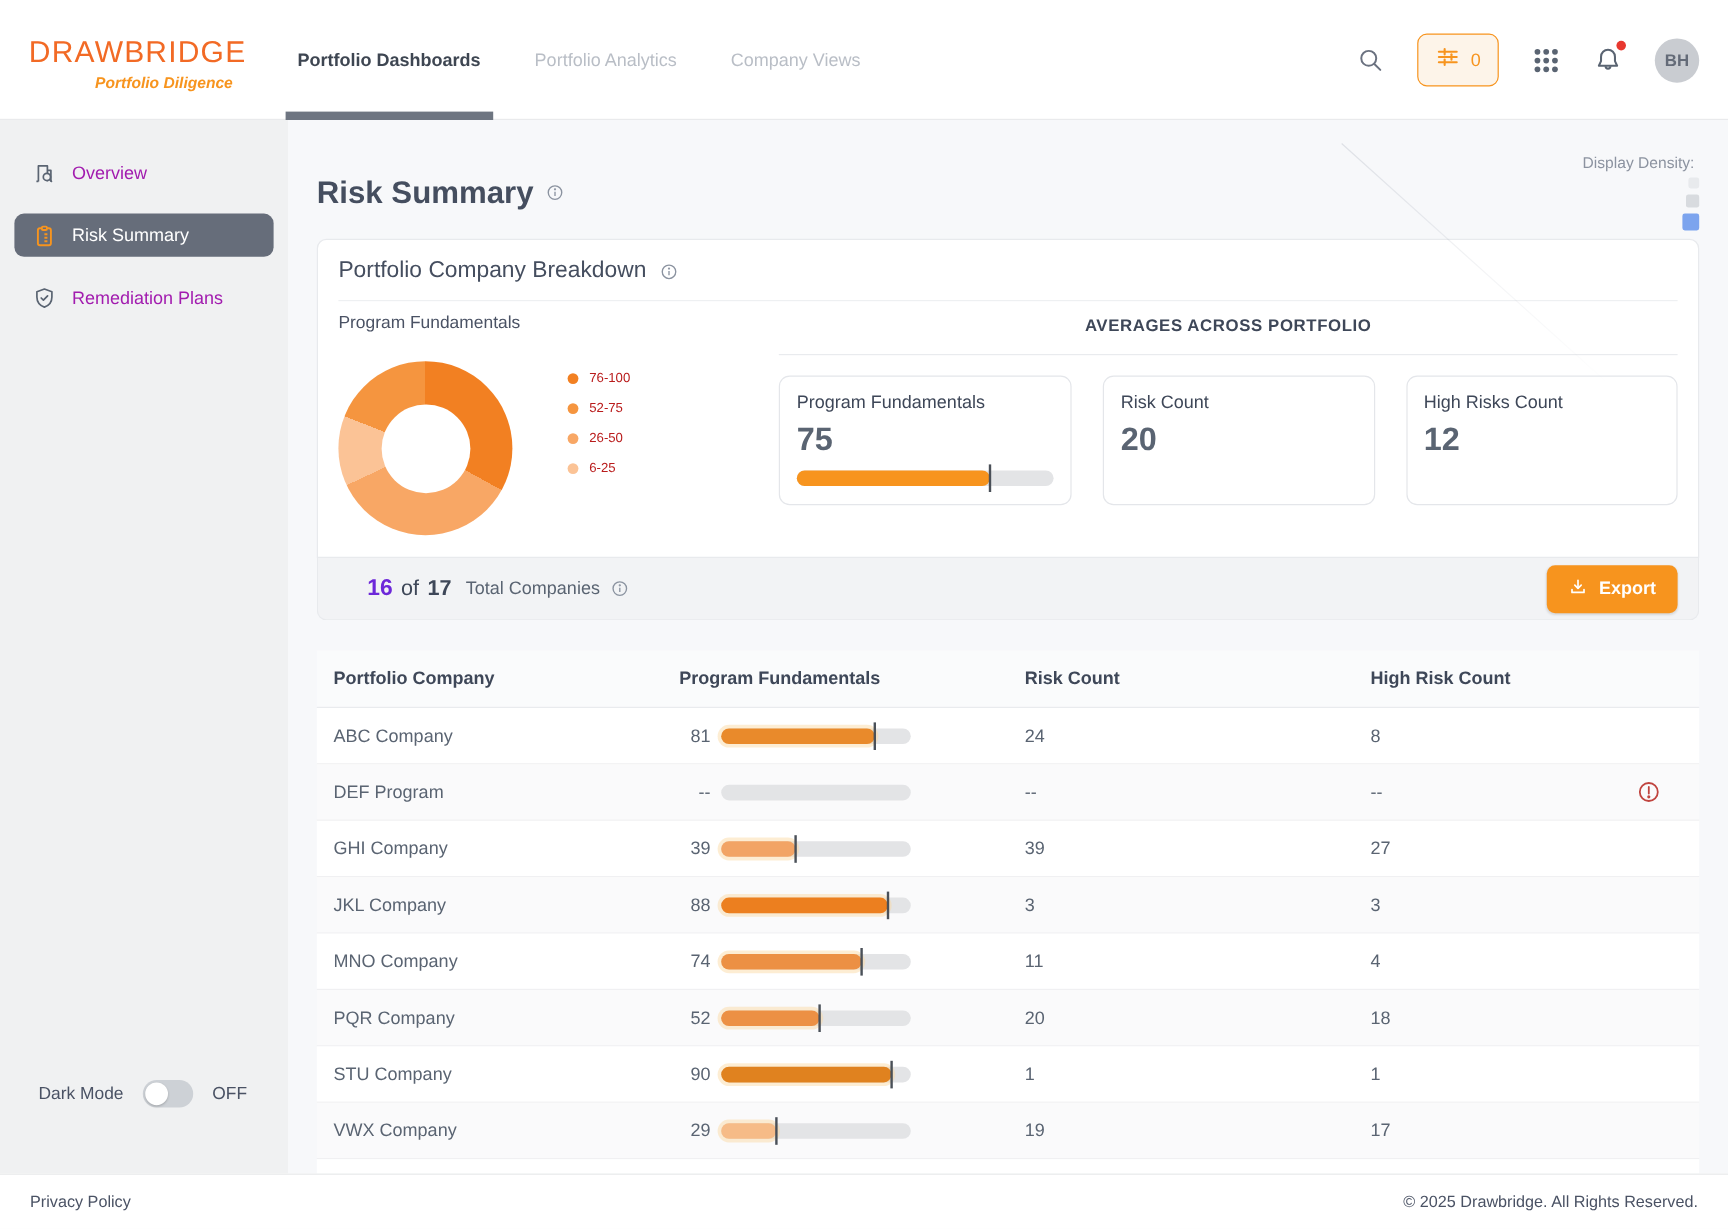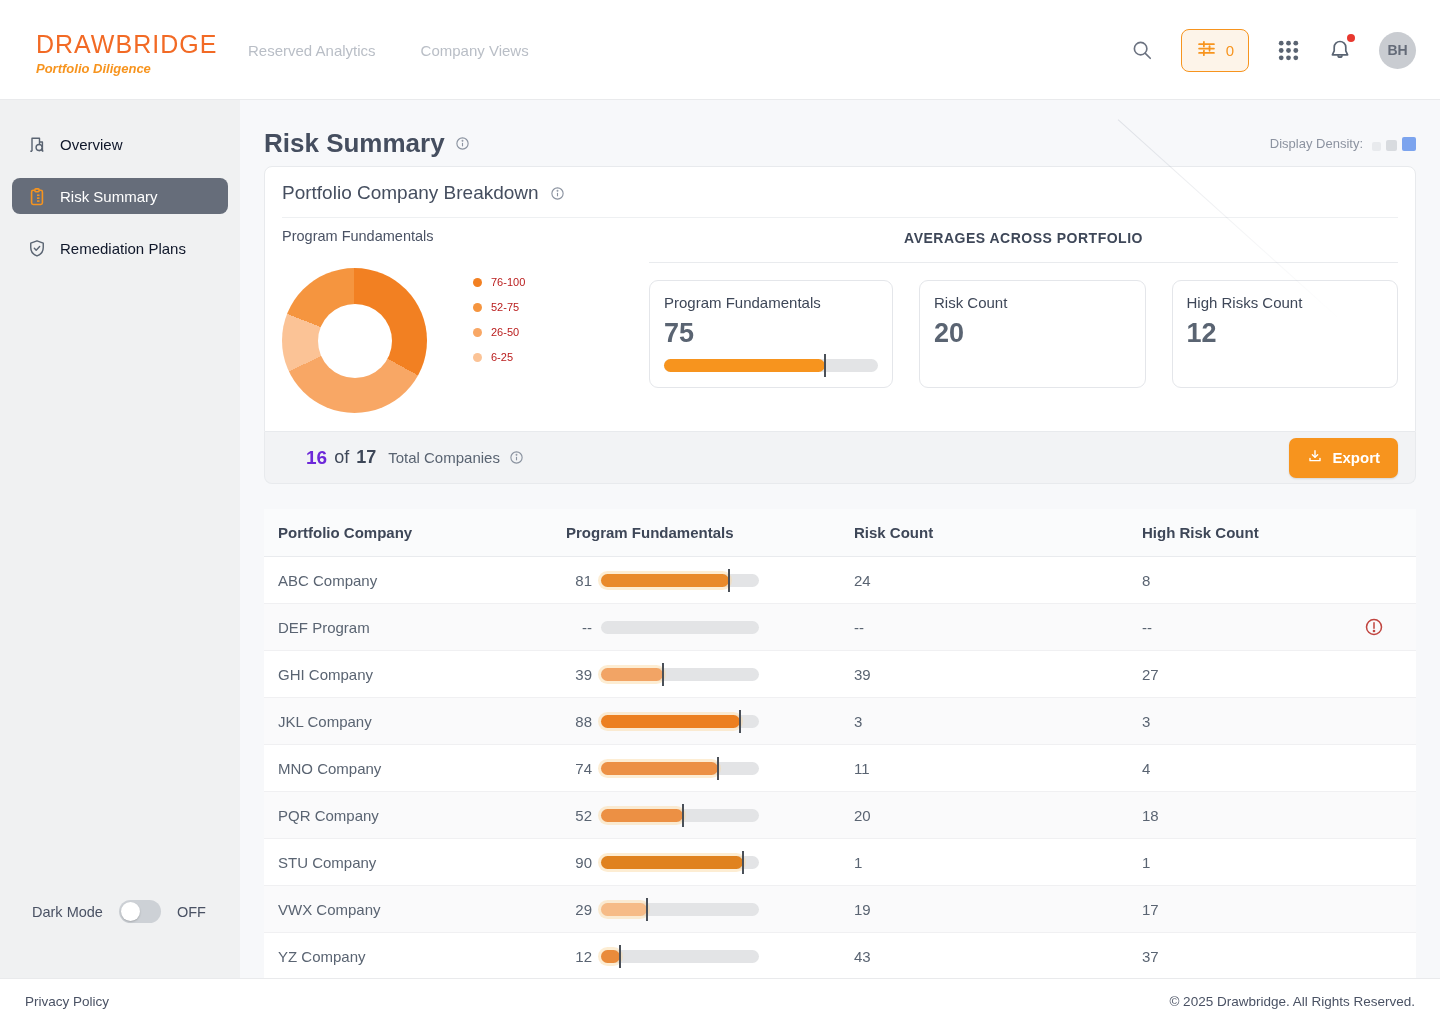--- a/index.html
+++ b/index.html
@@ -2,21 +2,21 @@
 <html><head>
 <meta charset="utf-8">
 <style>
   * { margin:0; padding:0; box-sizing:border-box; }
   html,body { width:1440px; height:1024px; overflow:hidden; background:#F7F8FA;
     font-family:"Liberation Sans","DejaVu Sans",sans-serif; color:#59616E; }
 
   
   .topbar { position:absolute; top:0; left:0; width:1440px; height:100px; background:#fff;
     border-bottom:1px solid #E9EAEC; z-index:20; }
-  .brand { position:absolute; left:36px; top:30px; width:170px; text-align:left; }
+  .brand { position:absolute; left:24px; top:30px; width:170px; text-align:right; }
   .brand-name { font-size:25px; letter-spacing:1px; color:#F26A25; font-weight:500; }
   .brand-tag { font-size:13px; font-style:italic; font-weight:700; color:#F7941E; margin-top:2px; }
   .nav-tabs { position:absolute; left:248px; top:0; height:100px; display:flex; align-items:center; gap:45px; }
   .nav-tab { font-size:15px; color:#B9BEC6; cursor:pointer; position:relative; height:100px;
     display:flex; align-items:center; }
   .nav-tab.active { color:#3E4652; font-weight:600; }
   .nav-tab.active::after { content:""; position:absolute; left:-10px; right:-10px; bottom:0;
     height:7px; background:#6E7581; }
   .top-actions { position:absolute; right:24px; top:0; height:100px; display:flex; align-items:center; gap:26px; }
   .icon-btn { width:26px; height:26px; display:flex; align-items:center; justify-content:center; cursor:pointer; }
@@ -25,38 +25,38 @@
   .filter-chip .count { color:#F7941E; font-size:15px; }
   .bell-wrap { position:relative; }
   .bell-dot { position:absolute; top:-3px; right:-2px; width:8px; height:8px; border-radius:50%; background:#E8382F; }
   .avatar { width:37px; height:37px; border-radius:50%; background:#C9CCD1; color:#646B78;
     display:flex; align-items:center; justify-content:center; font-size:14px; font-weight:600; cursor:pointer; }
 
   
   .sidebar { position:absolute; top:100px; left:0; width:240px; bottom:46px; background:#F0F1F2; z-index:5; }
   .side-items { padding-top:26px; display:flex; flex-direction:column; gap:16px; }
   .side-item { display:flex; align-items:center; gap:13px; height:36px; margin:0 12px; padding:0 15px;
-    border-radius:8px; font-size:15px; color:#0f172a; cursor:pointer; }
+    border-radius:8px; font-size:15px; color:#a21caf; cursor:pointer; }
   .side-item.active { background:#666D7A; color:#fff; font-weight:500; }
   .side-icon { width:20px; height:20px; display:flex; align-items:center; justify-content:center; }
   .darkmode { position:absolute; bottom:55px; left:32px; display:flex; align-items:center; gap:16px;
     font-size:14.5px; color:#4A5264; }
   .toggle { width:42px; height:23px; border-radius:12px; background:#CDD1D6; position:relative; cursor:pointer; }
   .toggle .knob { position:absolute; left:2px; top:2px; width:19px; height:19px; border-radius:50%;
     background:#fff; box-shadow:0 1px 2px rgba(0,0,0,.2); }
 
   
   .main { position:absolute; left:240px; top:100px; right:0; bottom:46px; background:#F7F8FA;
     overflow:hidden; padding:0 24px; }
   .deco-line { position:absolute; top:-30px; right:210px; width:1px; height:300px;
     background:linear-gradient(rgba(110,120,140,.18),transparent); transform:rotate(-48deg); }
   .page-head { margin-top:28px; display:flex; align-items:center; }
   .page-title { font-size:26px; font-weight:700; color:#454E5F; }
   .page-head .info-icon { margin-left:10px; }
-  .density { margin-left:auto; display:flex; align-items:flex-end; gap:5px; font-size:13px; color:#8C93A0; }
+  .density { margin-left:auto; display:flex; align-items:flex-end; gap:5px; font-size:13px; color:#8C93A0;flex-direction:column; }
   .density .lbl { margin-right:4px; }
   .density .sq { display:inline-block; border-radius:2px; cursor:pointer; }
   .density .sq:nth-child(2) { width:9px; height:9px; }
   .density .sq:nth-child(3) { width:11px; height:11px; }
   .density .sq:nth-child(4) { width:14px; height:14px; }
 
   .info-icon { width:15px; height:15px; color:#8B93A0; flex:0 0 auto; }
 
   
   .card { margin-top:7px; background:#fff; border:1px solid #E8EAED; border-radius:8px 8px 0 0;
@@ -125,21 +125,22 @@
 </style>
 </head>
 <body>
 
 <header class="topbar">
   <div class="brand">
     <div class="brand-name">DRAWBRIDGE</div>
     <div class="brand-tag">Portfolio Diligence</div>
   </div>
   <nav class="nav-tabs" id="nav-tabs">
-      <div class="nav-tab">Reserved Analytics</div>
+      <div class="nav-tab active">Portfolio Dashboards</div>
+      <div class="nav-tab">Portfolio Analytics</div>
       <div class="nav-tab">Company Views</div>
     </nav>
   <div class="top-actions">
     <div class="icon-btn">
       <svg width="22" height="22" viewBox="0 0 24 24" fill="none" stroke="#6B7280" stroke-width="1.8" stroke-linecap="round">
           <circle cx="10.5" cy="10.5" r="6.8"></circle>
           <line x1="15.6" y1="15.6" x2="21" y2="21"></line>
         </svg>
     </div>
     <div class="filter-chip">

